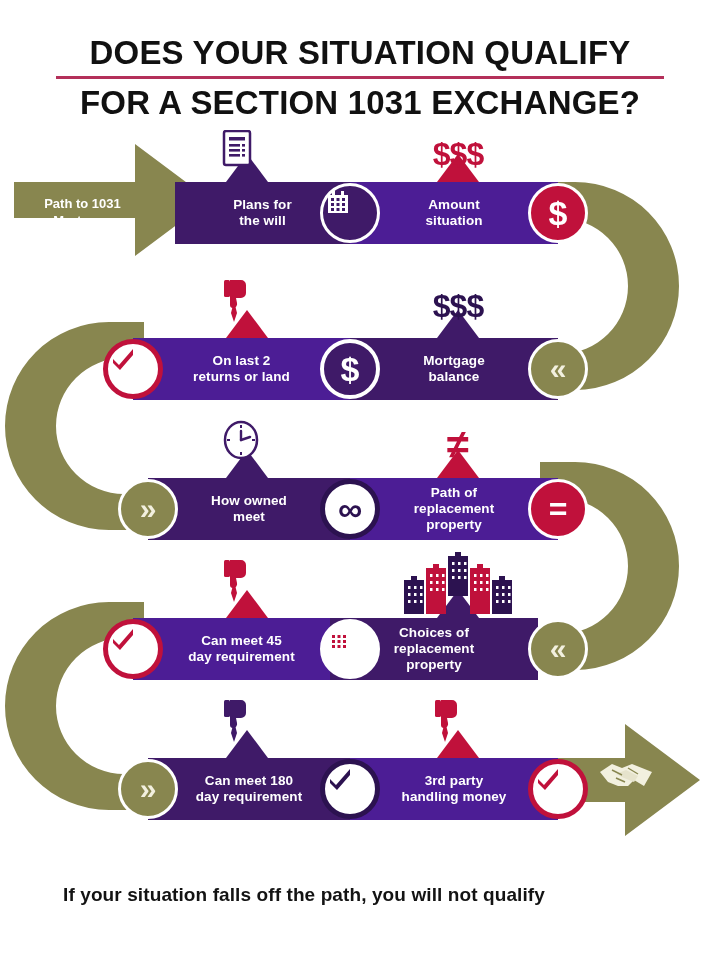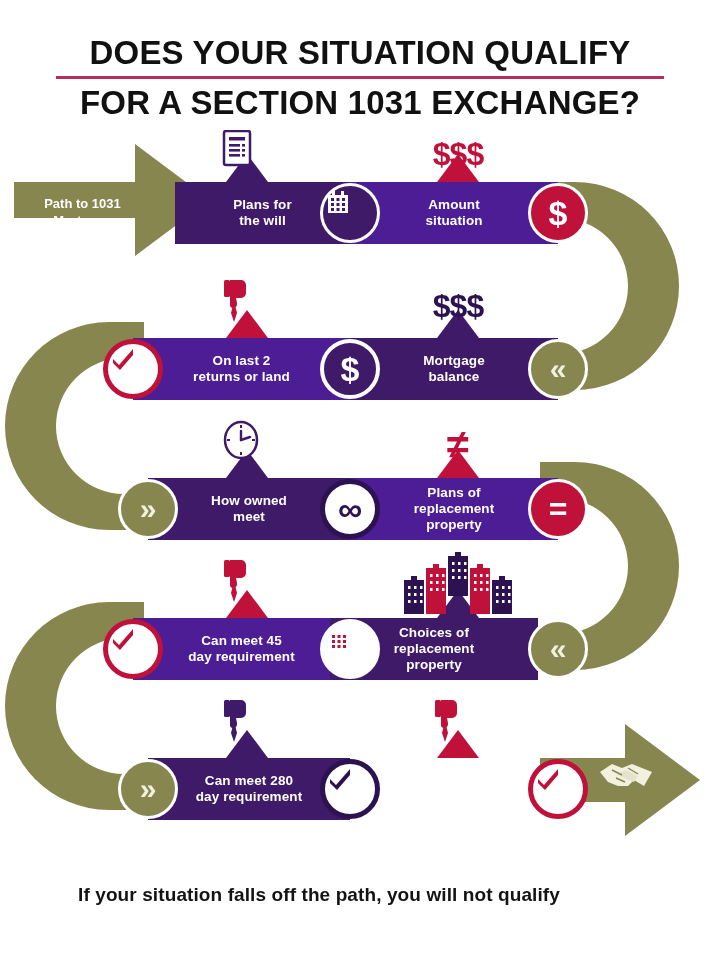--- a/index.html
+++ b/index.html
@@ -63,21 +63,21 @@
   .topicon{position:absolute;z-index:7;display:flex;align-items:center;
            justify-content:center;}
   .money{font-size:32px;font-weight:800;letter-spacing:-1px;line-height:1;}
   .money.c{color:#c0113b;}
   .money.p{color:#2c1250;}
   .neq{font-size:40px;font-weight:800;color:#c0113b;line-height:1;}
 
   
   .footer{
     position:absolute;left:0;top:884px;width:608px;text-align:center;
-    font-size:19px;font-weight:700;color:#131313;letter-spacing:.1px;margin-left:15px;
+    font-size:19px;font-weight:700;color:#131313;letter-spacing:.1px;
   }
 </style>
 </head>
 <body>
 
 <div class="stage">
 
   <div class="title-block">
     <div class="title-line">DOES YOUR SITUATION QUALIFY</div>
     <div class="title-rule"></div>
@@ -215,21 +215,21 @@
       <div class="ptr crimson-p" style="left:437px;top:-28px;"></div>
 
       <div class="seg purple" style="left:148px;width:202px;">
         <span>
           <span>How owned</span>
           <span>meet</span>
         </span>
       </div>
       <div class="seg crimson" style="left:350px;width:208px;">
         <span>
-          <span>Plans of</span>
+          <span>Path of</span>
           <span>replacement</span>
           <span>property</span>
         </span>
       </div>
 
       <div class="badge b-olive" style="left:118px;top:1px;">
         <span class="glyph" style="font-size:30px;">»</span>
       </div>
 
       <div class="badge b-white-navy" style="left:320px;top:1px;">
@@ -374,22 +374,30 @@
         </g>
       </svg>
     </div>
 
     <div class="row" style="left:0;top:632px;width:720px;">
       <div class="ptr purple-p" style="left:226px;top:-28px;"></div>
       <div class="ptr crimson-p" style="left:437px;top:-28px;"></div>
 
       <div class="seg purple" style="left:148px;width:202px;">
         <span>
-          <span>Can meet 280</span>
+          <span>Can meet 180</span>
           <span>day requirement</span>
+        </span>
+      </div>
+      <div class="seg crimson" style="left:350px;width:208px;">
+        <span>
+          <span>
+              <span>3rd party</span>
+            </span>
+          <span>handling money</span>
         </span>
       </div>
 
       <div class="badge b-olive" style="left:118px;top:1px;">
         <span class="glyph" style="font-size:30px;">»</span>
       </div>
 
       <div class="badge b-white-navy" style="left:320px;top:1px;">
         <span class="glyph">
           <svg width="30" height="30" viewBox="0 0 30 30" aria-hidden="true">

